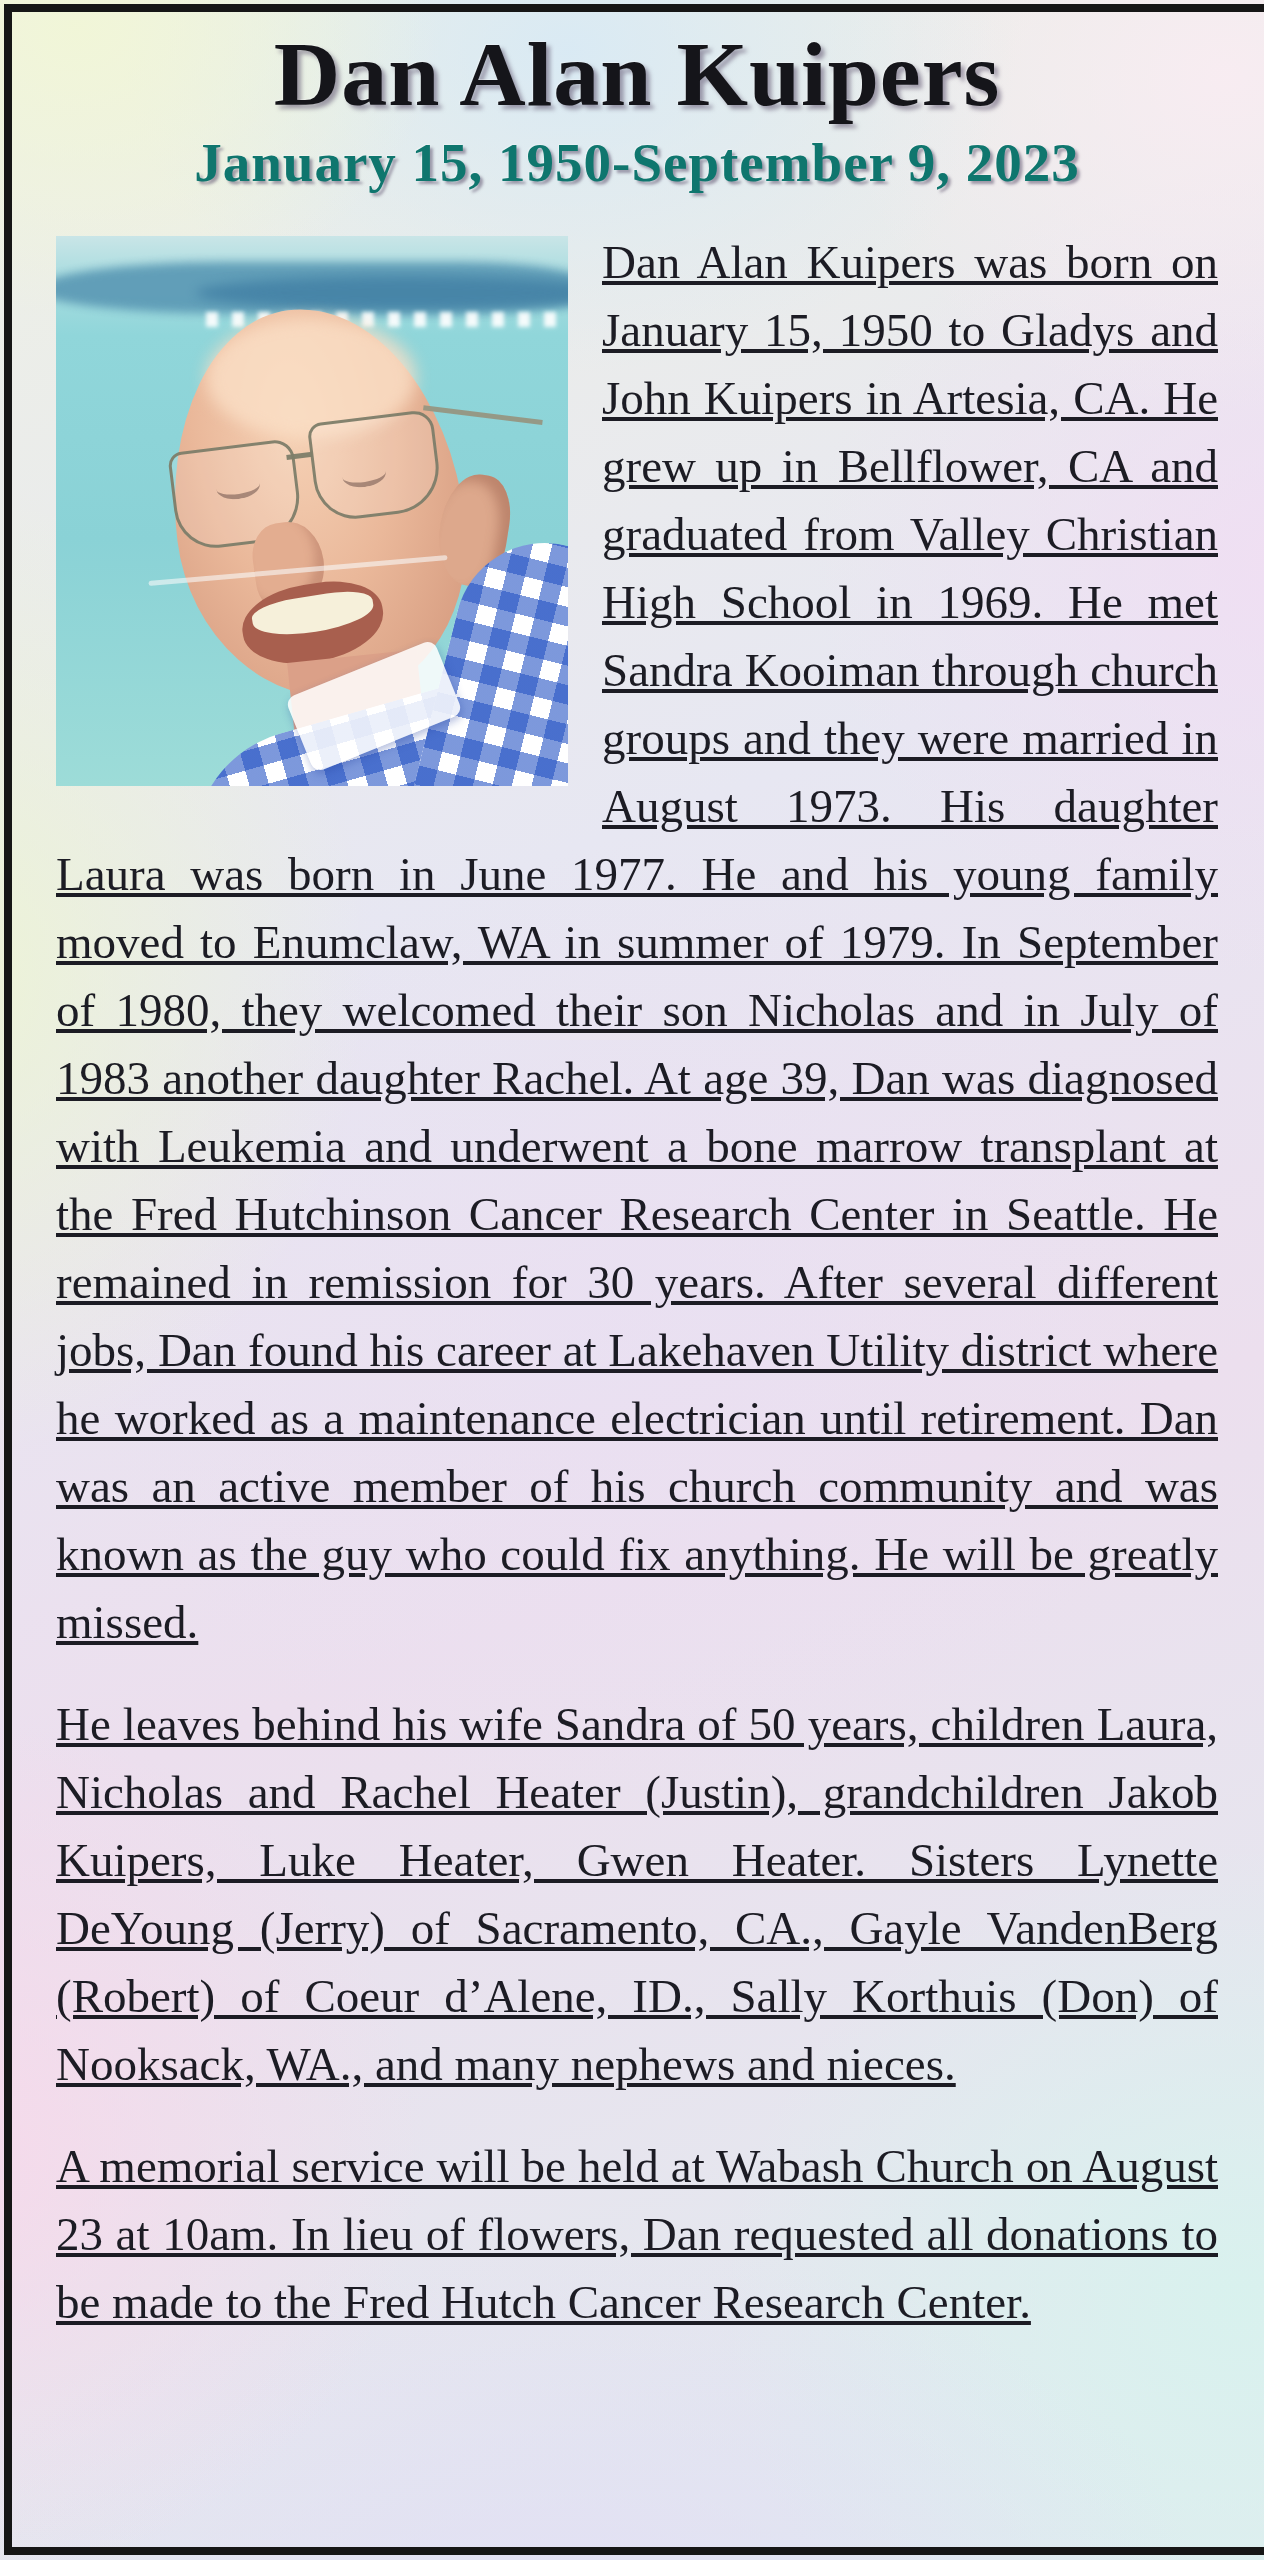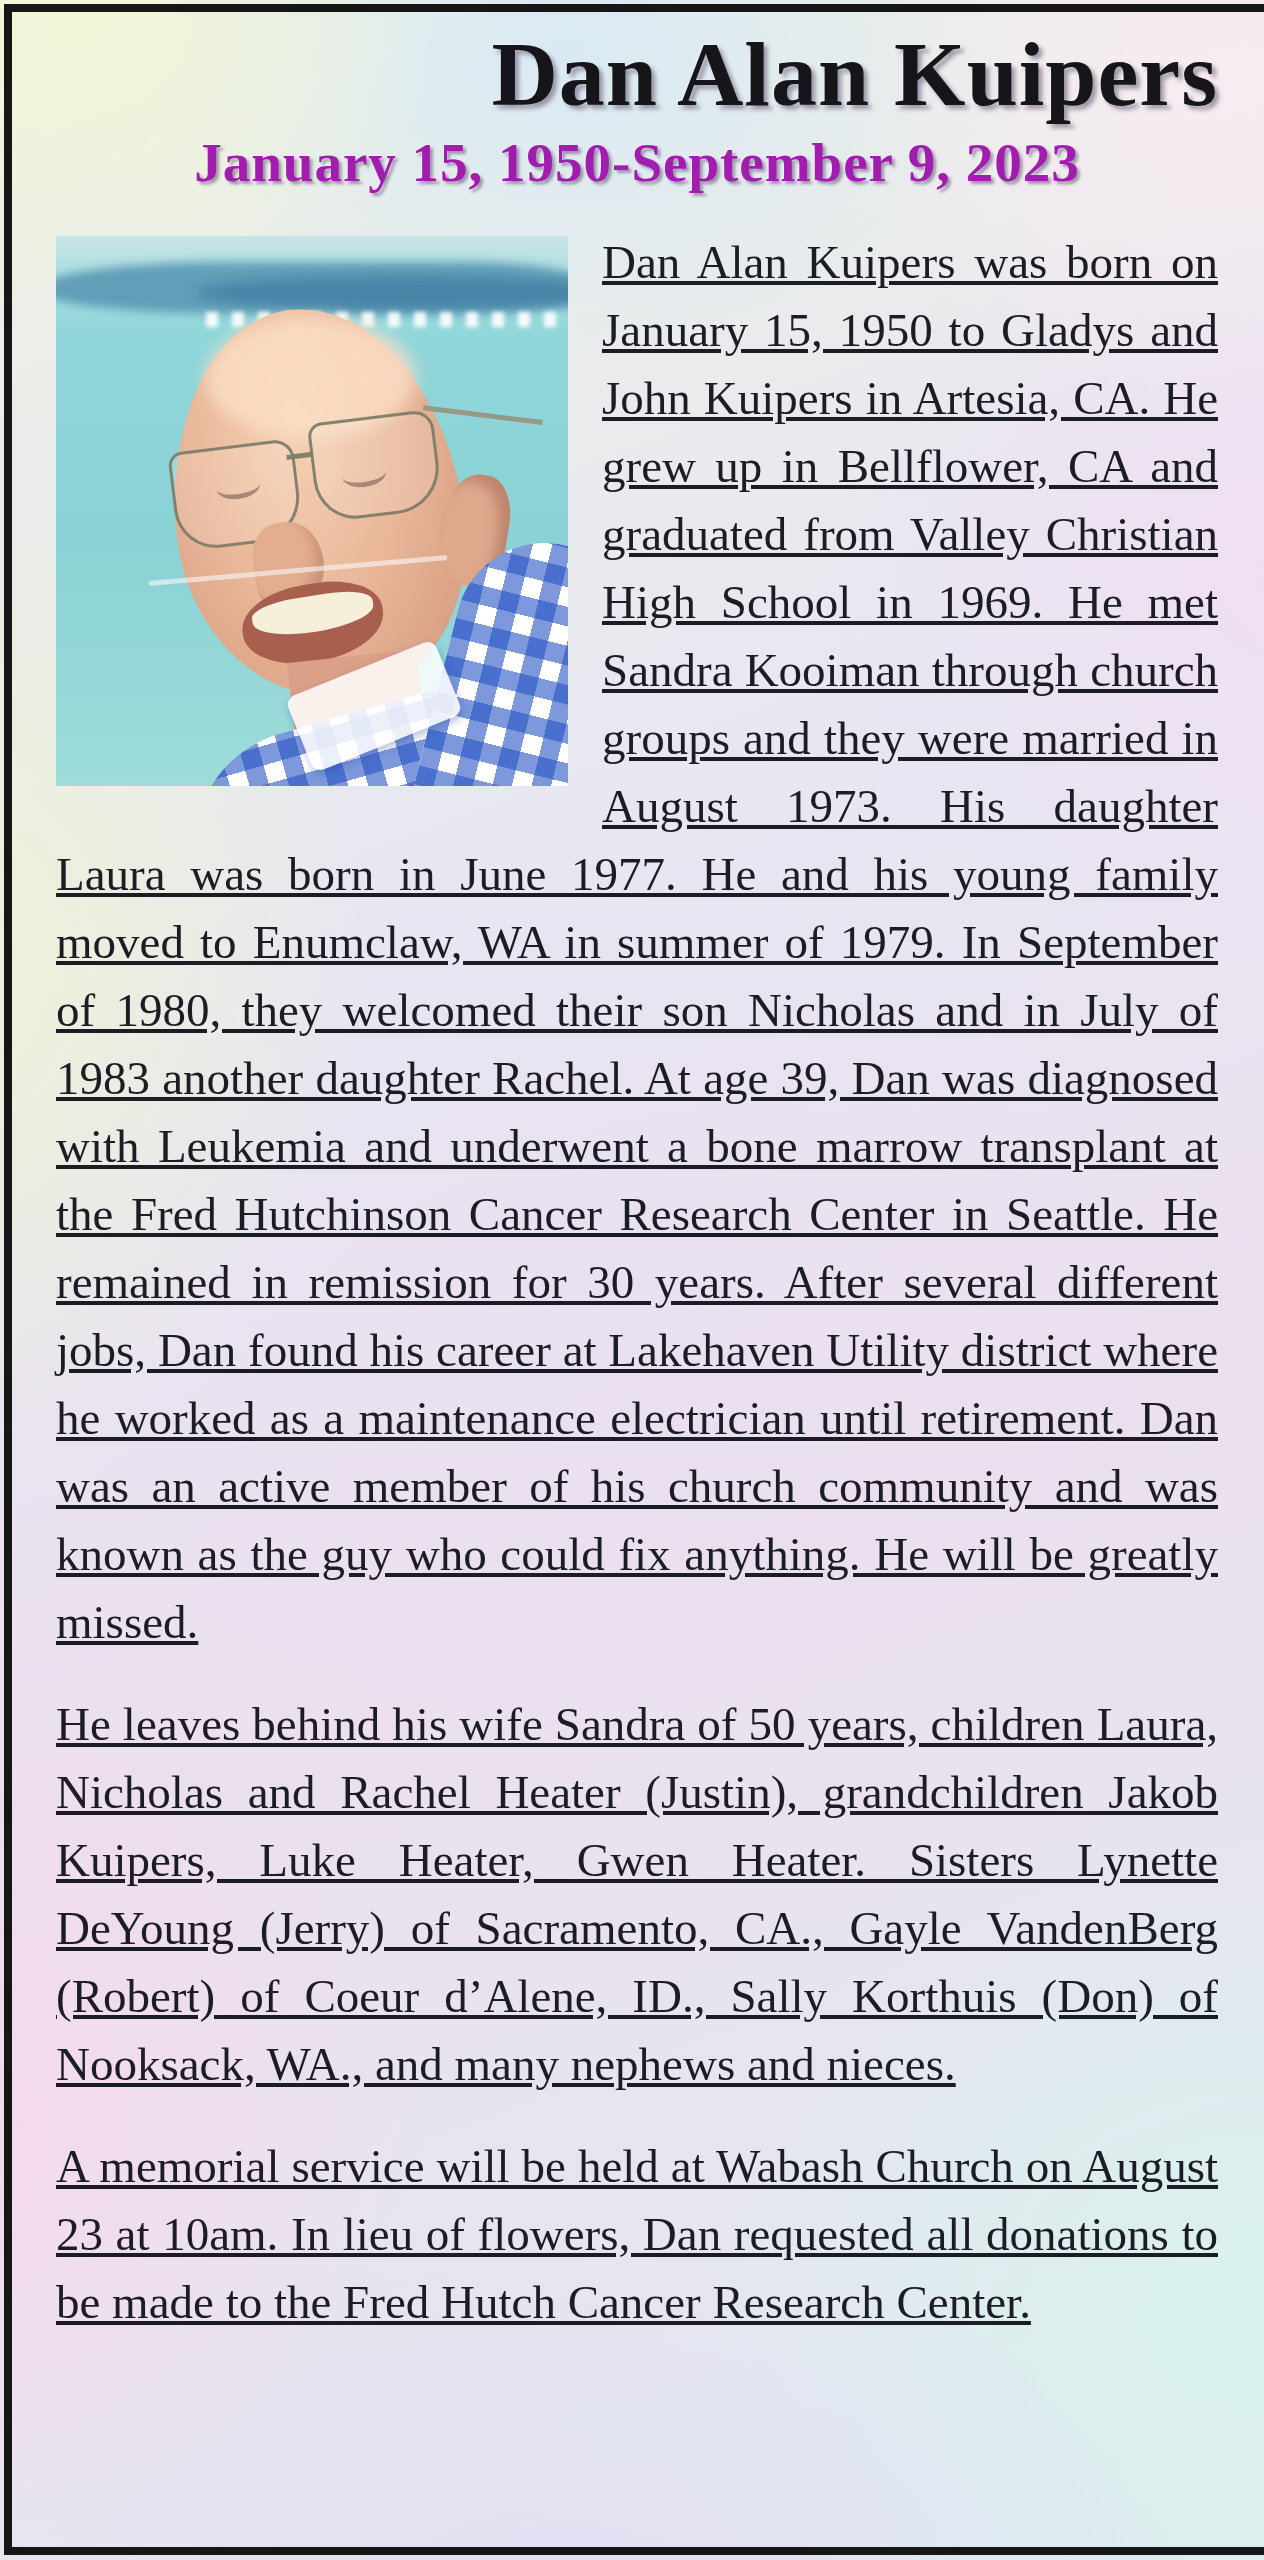--- a/index.html
+++ b/index.html
@@ -18,27 +18,27 @@
       radial-gradient(ellipse 900px 560px at 45% 103%, rgba(226,221,245,.85), rgba(226,221,245,0) 72%),
       radial-gradient(ellipse 720px 640px at 98% 90%, rgba(216,242,238,.95), rgba(216,242,238,0) 72%),
       linear-gradient(160deg,#eef1e4 0%,#e7e7f2 35%,#ecdfee 60%,#e0ecef 100%);
   }
   .frame{
     position:absolute;left:4px;top:4px;width:1270px;height:2551px;
     border:8px solid #161616;box-sizing:border-box;pointer-events:none;z-index:5;
   }
   .content{position:absolute;left:56px;right:46px;top:24px;z-index:2;}
   .title{
-    text-align:right;font-weight:bold;font-size:92px;line-height:1.1;
+    text-align:center;font-weight:bold;font-size:92px;line-height:1.1;
     color:#15151a;letter-spacing:1px;
     text-shadow:-1px -1px 0 rgba(255,255,255,.3), 4px 4px 4px rgba(106,96,122,.6);
   }
   .dates{
     text-align:center;font-weight:bold;font-size:55px;line-height:1.25;margin-top:4px;
-    color:#a21caf;letter-spacing:1px;
+    color:#0f766e;letter-spacing:1px;
     text-shadow:-1px -1px 0 rgba(255,255,255,.3), 3px 3px 3px rgba(106,96,122,.6);
   }
   .body{margin-top:30px;font-size:47px;line-height:68px;text-align:justify;color:#1c1c24;text-decoration:underline;}
   .body p{margin:0 0 34px 0;}
   
   .photo{
     float:left;width:512px;height:550px;margin:8px 34px 12px 0;
     position:relative;overflow:hidden;
     background:linear-gradient(180deg,#c9e5e7 0%,#abdde0 7%,#90d6da 18%,#8ad2d6 55%,#9ddcd8 100%);
   }

